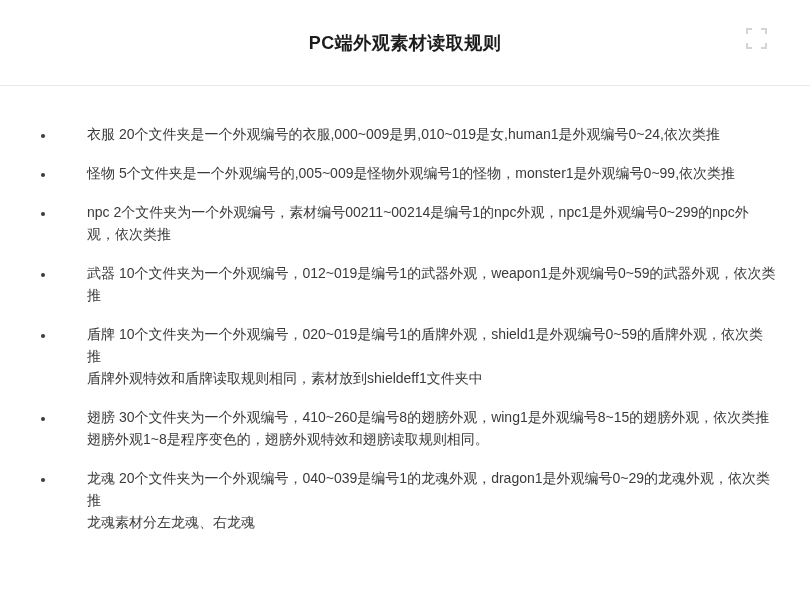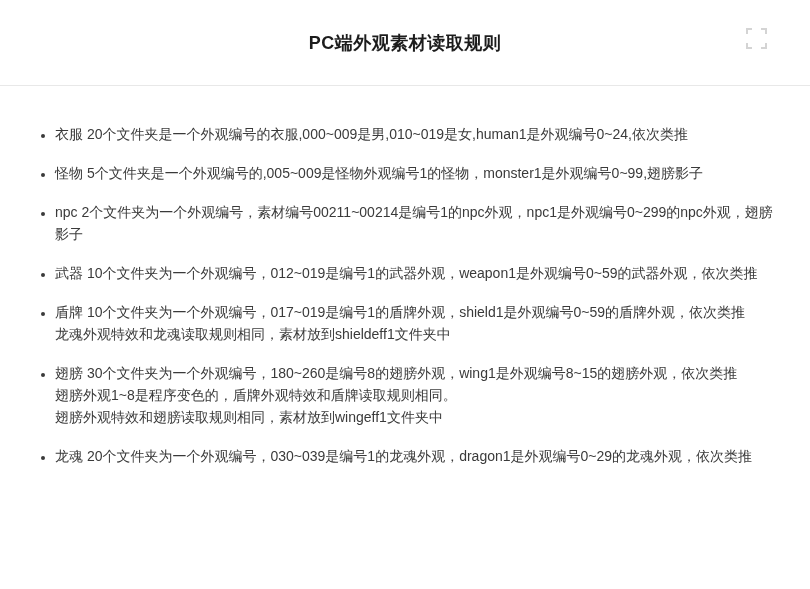--- a/index.html
+++ b/index.html
@@ -55,21 +55,21 @@
   li.rule {
     font-size: 14px;
     line-height: 22px;
     color: #3a3a3a;
     margin-bottom: 17px;
   }
   li.rule::marker {
     color: #3a3a3a;
     font-size: 12px;
   }
-  li.rule div { min-height: 22px; }
+  li.rule div { min-height: 22px; margin-left: 32px; }
 </style>
 </head>
 <body>
 
 <div class="page">
 
   <div class="doc-header">
     <div class="page-title">PC端外观素材读取规则</div>
 
     <button class="fullscreen-btn" title="">
@@ -83,36 +83,36 @@
       </span>
     </button>
   </div>
 
   <div class="doc-content">
     <ul class="rules">
         <li class="rule">
           <div>衣服 20个文件夹是一个外观编号的衣服,000~009是男,010~019是女,human1是外观编号0~24,依次类推</div>
         </li>
         <li class="rule">
-          <div>怪物 5个文件夹是一个外观编号的,005~009是怪物外观编号1的怪物，monster1是外观编号0~99,翅膀影子</div>
+          <div>怪物 5个文件夹是一个外观编号的,005~009是怪物外观编号1的怪物，monster1是外观编号0~99,依次类推</div>
         </li>
         <li class="rule">
-          <div>npc 2个文件夹为一个外观编号，素材编号00211~00214是编号1的npc外观，npc1是外观编号0~299的npc外观，翅膀影子</div>
+          <div>npc 2个文件夹为一个外观编号，素材编号00211~00214是编号1的npc外观，npc1是外观编号0~299的npc外观，依次类推</div>
         </li>
         <li class="rule">
           <div>武器 10个文件夹为一个外观编号，012~019是编号1的武器外观，weapon1是外观编号0~59的武器外观，依次类推</div>
         </li>
         <li class="rule">
-          <div>盾牌 10个文件夹为一个外观编号，017~019是编号1的盾牌外观，shield1是外观编号0~59的盾牌外观，依次类推</div>
-          <div>龙魂外观特效和龙魂读取规则相同，素材放到shieldeff1文件夹中</div>
+          <div>盾牌 10个文件夹为一个外观编号，020~019是编号1的盾牌外观，shield1是外观编号0~59的盾牌外观，依次类推</div>
+          <div>盾牌外观特效和盾牌读取规则相同，素材放到shieldeff1文件夹中</div>
         </li>
         <li class="rule">
-          <div>翅膀 30个文件夹为一个外观编号，180~260是编号8的翅膀外观，wing1是外观编号8~15的翅膀外观，依次类推</div>
-          <div>翅膀外观1~8是程序变色的，盾牌外观特效和盾牌读取规则相同。</div>
-          <div>翅膀外观特效和翅膀读取规则相同，素材放到wingeff1文件夹中</div>
+          <div>翅膀 30个文件夹为一个外观编号，410~260是编号8的翅膀外观，wing1是外观编号8~15的翅膀外观，依次类推</div>
+          <div>翅膀外观1~8是程序变色的，翅膀外观特效和翅膀读取规则相同。</div>
         </li>
         <li class="rule">
-          <div>龙魂 20个文件夹为一个外观编号，030~039是编号1的龙魂外观，dragon1是外观编号0~29的龙魂外观，依次类推</div>
+          <div>龙魂 20个文件夹为一个外观编号，040~039是编号1的龙魂外观，dragon1是外观编号0~29的龙魂外观，依次类推</div>
+          <div>龙魂素材分左龙魂、右龙魂</div>
         </li>
       </ul>
   </div>
 
 </div>
 
 </body></html>

